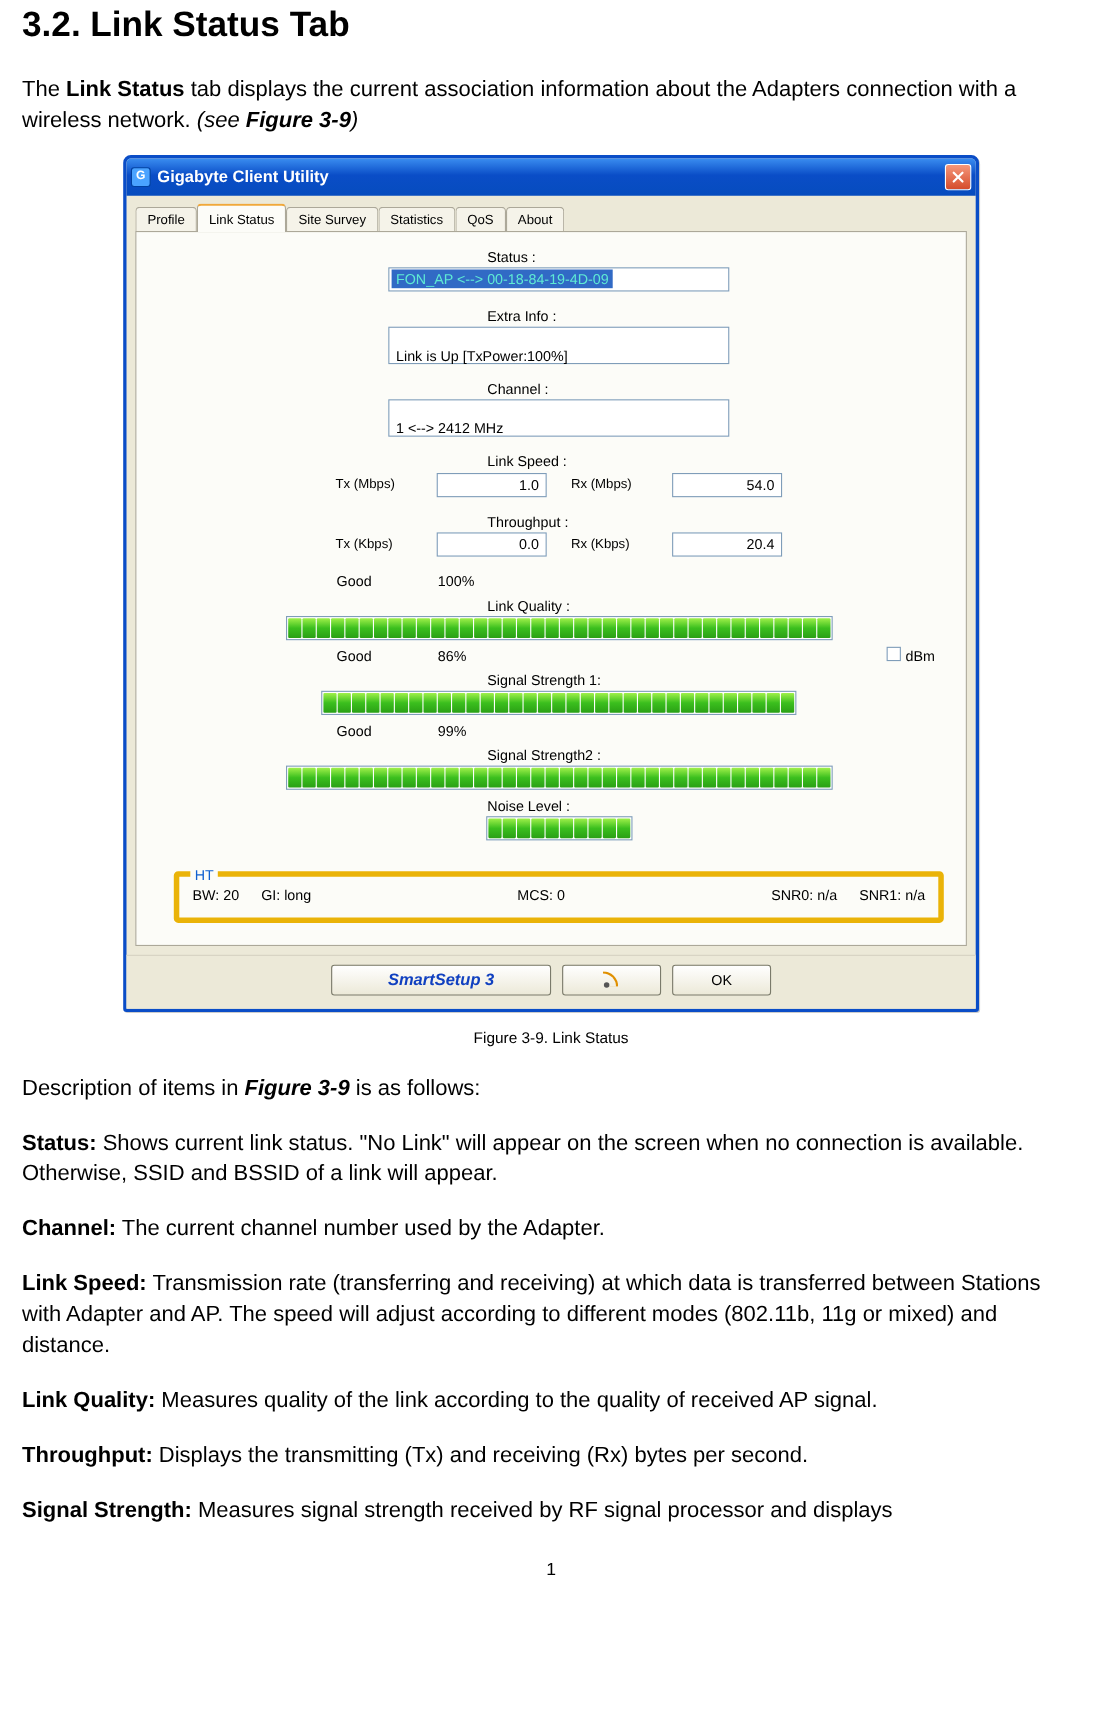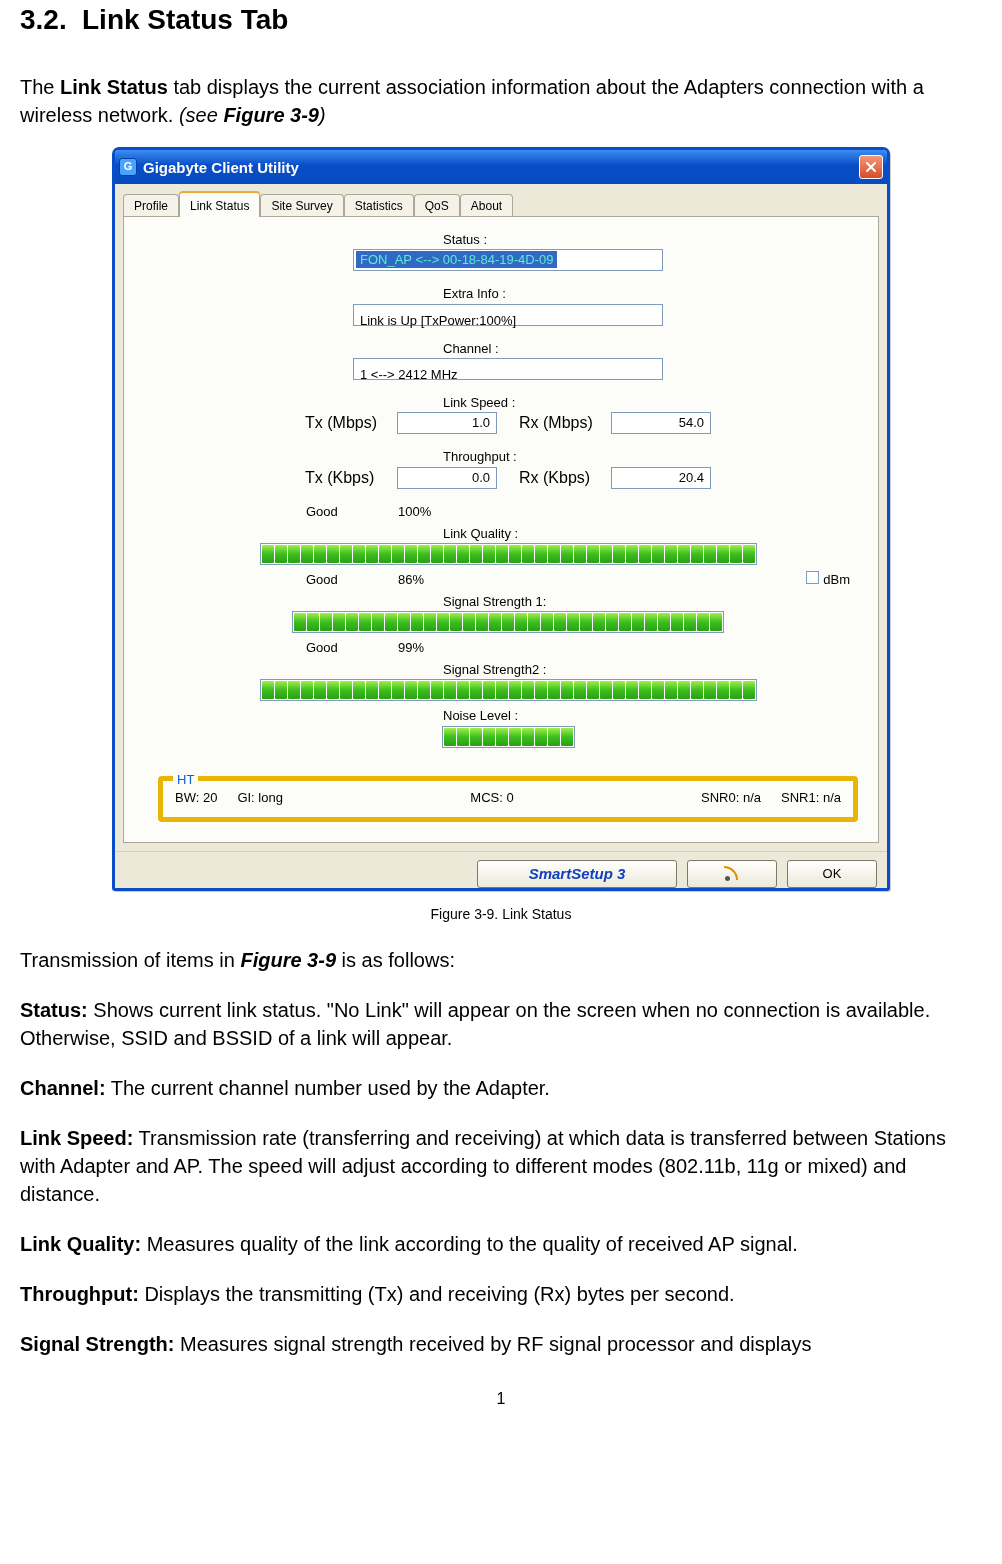--- a/index.html
+++ b/index.html
@@ -6,23 +6,23 @@
     body {
       font-family: Arial, Helvetica, sans-serif;
       font-size: 20px;
       color: #000;
       background: #fff;
       width: 1002px;
       padding: 0 20px;
       line-height: 1.4;
     }
     .section-heading {
-      font-size: 28px;
+      font-size: 32px;
       font-weight: bold;
-      margin-bottom: 34px;
+      margin-bottom: 22px;
     }
     .num { display: inline-block; width: 62px; }
     .intro { margin-bottom: 18px; }
     .bold { font-weight: bold; }
     .italic { font-style: italic; }
     .figure-wrap { text-align: center; }
 
     
     .win {
       width: 778px;
@@ -99,30 +99,30 @@
 
     .row { display: flex; align-items: center; margin-bottom: 14px; min-height: 26px; flex-direction: column;}
     .row.tight { margin-bottom: 6px; }
     .lbl { width: 130px; font-size: 13px; }
 
     .val-box {
       border: 1px solid #7f9db9;
       background: #fff;
       height: 22px;
       line-height: 20px;
-      padding: 6px 6px;
+      padding: 16px 6px;
       font-size: 13px;
     }
     .val-selected {
       background: #316ac5;
       color: #5eead4;
       padding: 1px 4px;
     }
     .speed-grp { display: flex; align-items: center; flex: 1; }
-    .sublbl { width: 92px; font-size: 16px; }
+    .sublbl { width: 92px; font-size: 12px; }
     .num-box {
       width: 100px; height: 22px;
       border: 1px solid #7f9db9; background: #fff;
       text-align: right; padding: 0 6px; line-height: 20px;
       margin-right: 22px;
     }
     .num-box:last-child { margin-right: 0; }
 
     .bar-headers { display:flex; align-items:center; margin-left: 130px; margin-bottom: 4px; height: 18px;}
     .bh-quality { width: 110px; padding-left: 18px; }
@@ -158,22 +158,22 @@
     }
     .ht-legend {
       position: absolute; top: -10px; left: 10px;
       background: #fcfcf8; padding: 0 4px; color: #1060d0; font-size: 13px;
     }
     .ht-row { display:flex; gap: 20px; font-size: 13px; }
     .ht-item { white-space: nowrap; }
     .ht-spacer-lg { flex: 1; }
 
     .bottom-bar {
-      display: flex; justify-content: flex-end; align-items: center;
-      gap: 10px; padding: 8px 10px 0 10px;
+      display: flex; justify-content: center; align-items: center;
+      gap: 10px; padding: 8px 10px 12px 10px;
       border-top: 1px solid #d6d2c2;
       background: #ece9d8;
     }
     .btn {
       height: 28px; min-width: 90px;
       border: 1px solid #7a7a6a; border-radius: 3px;
       background: linear-gradient(to bottom, #ffffff, #ece9d8);
       font-size: 13px; cursor: pointer;
       display:flex; align-items:center; justify-content:center;
       padding: 0 12px;
@@ -461,21 +461,21 @@
       <div class="btn">
         <span>OK</span>
       </div>
     </div>
   </div>
 
   <div class="fig-caption">Figure 3-9.    Link Status</div>
 </div>
 
 <p class="desc-intro">
-  <span>Transmission of items in </span><span class="bold italic">Figure 3-9</span><span> is as follows:</span>
+  <span>Description of items in </span><span class="bold italic">Figure 3-9</span><span> is as follows:</span>
 </p>
 
 <div id="desc-list">
     <p class="desc-item"><span class="bold">Status:</span><span> Shows current link status. "No Link" will appear on the screen when no connection is available. Otherwise, SSID and BSSID of a link will appear.</span></p>
     <p class="desc-item"><span class="bold">Channel:</span><span> The current channel number used by the Adapter.</span></p>
     <p class="desc-item"><span class="bold">Link Speed:</span><span> Transmission rate (transferring and receiving) at which data is transferred between Stations with Adapter and AP. The speed will adjust according to different modes (802.11b, 11g or mixed) and distance.</span></p>
     <p class="desc-item"><span class="bold">Link Quality:</span><span> Measures quality of the link according to the quality of received AP signal.</span></p>
     <p class="desc-item"><span class="bold">Throughput:</span><span> Displays the transmitting (Tx) and receiving (Rx) bytes per second.</span></p>
     <p class="desc-item"><span class="bold">Signal Strength:</span><span> Measures signal strength received by RF signal processor and displays</span></p>
   </div>

